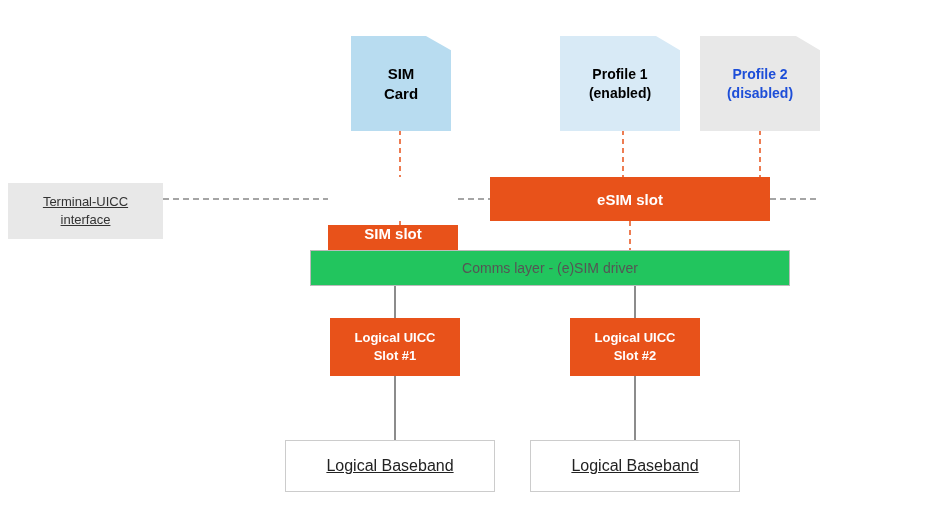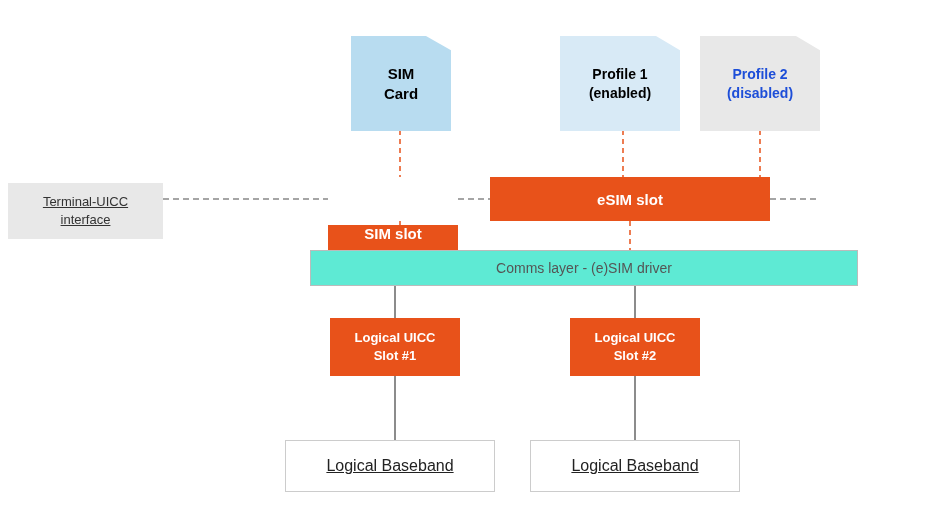--- a/index.html
+++ b/index.html
@@ -109,23 +109,23 @@
       color: #fff;
       font-weight: 700;
       font-size: 15px;
     }
 
     
     .comms-layer {
       position: absolute;
       top: 250px;
       left: 310px;
-      width: 548px;
+      width: 480px;
       height: 36px;
-      background: #5eead4;
+      background: #22c55e;
       border: 1.5px solid #bbb;
       display: flex;
       align-items: center;
       justify-content: center;
       font-size: 14px;
       color: #555;
     }
 
     
     .logical-uicc1 {

